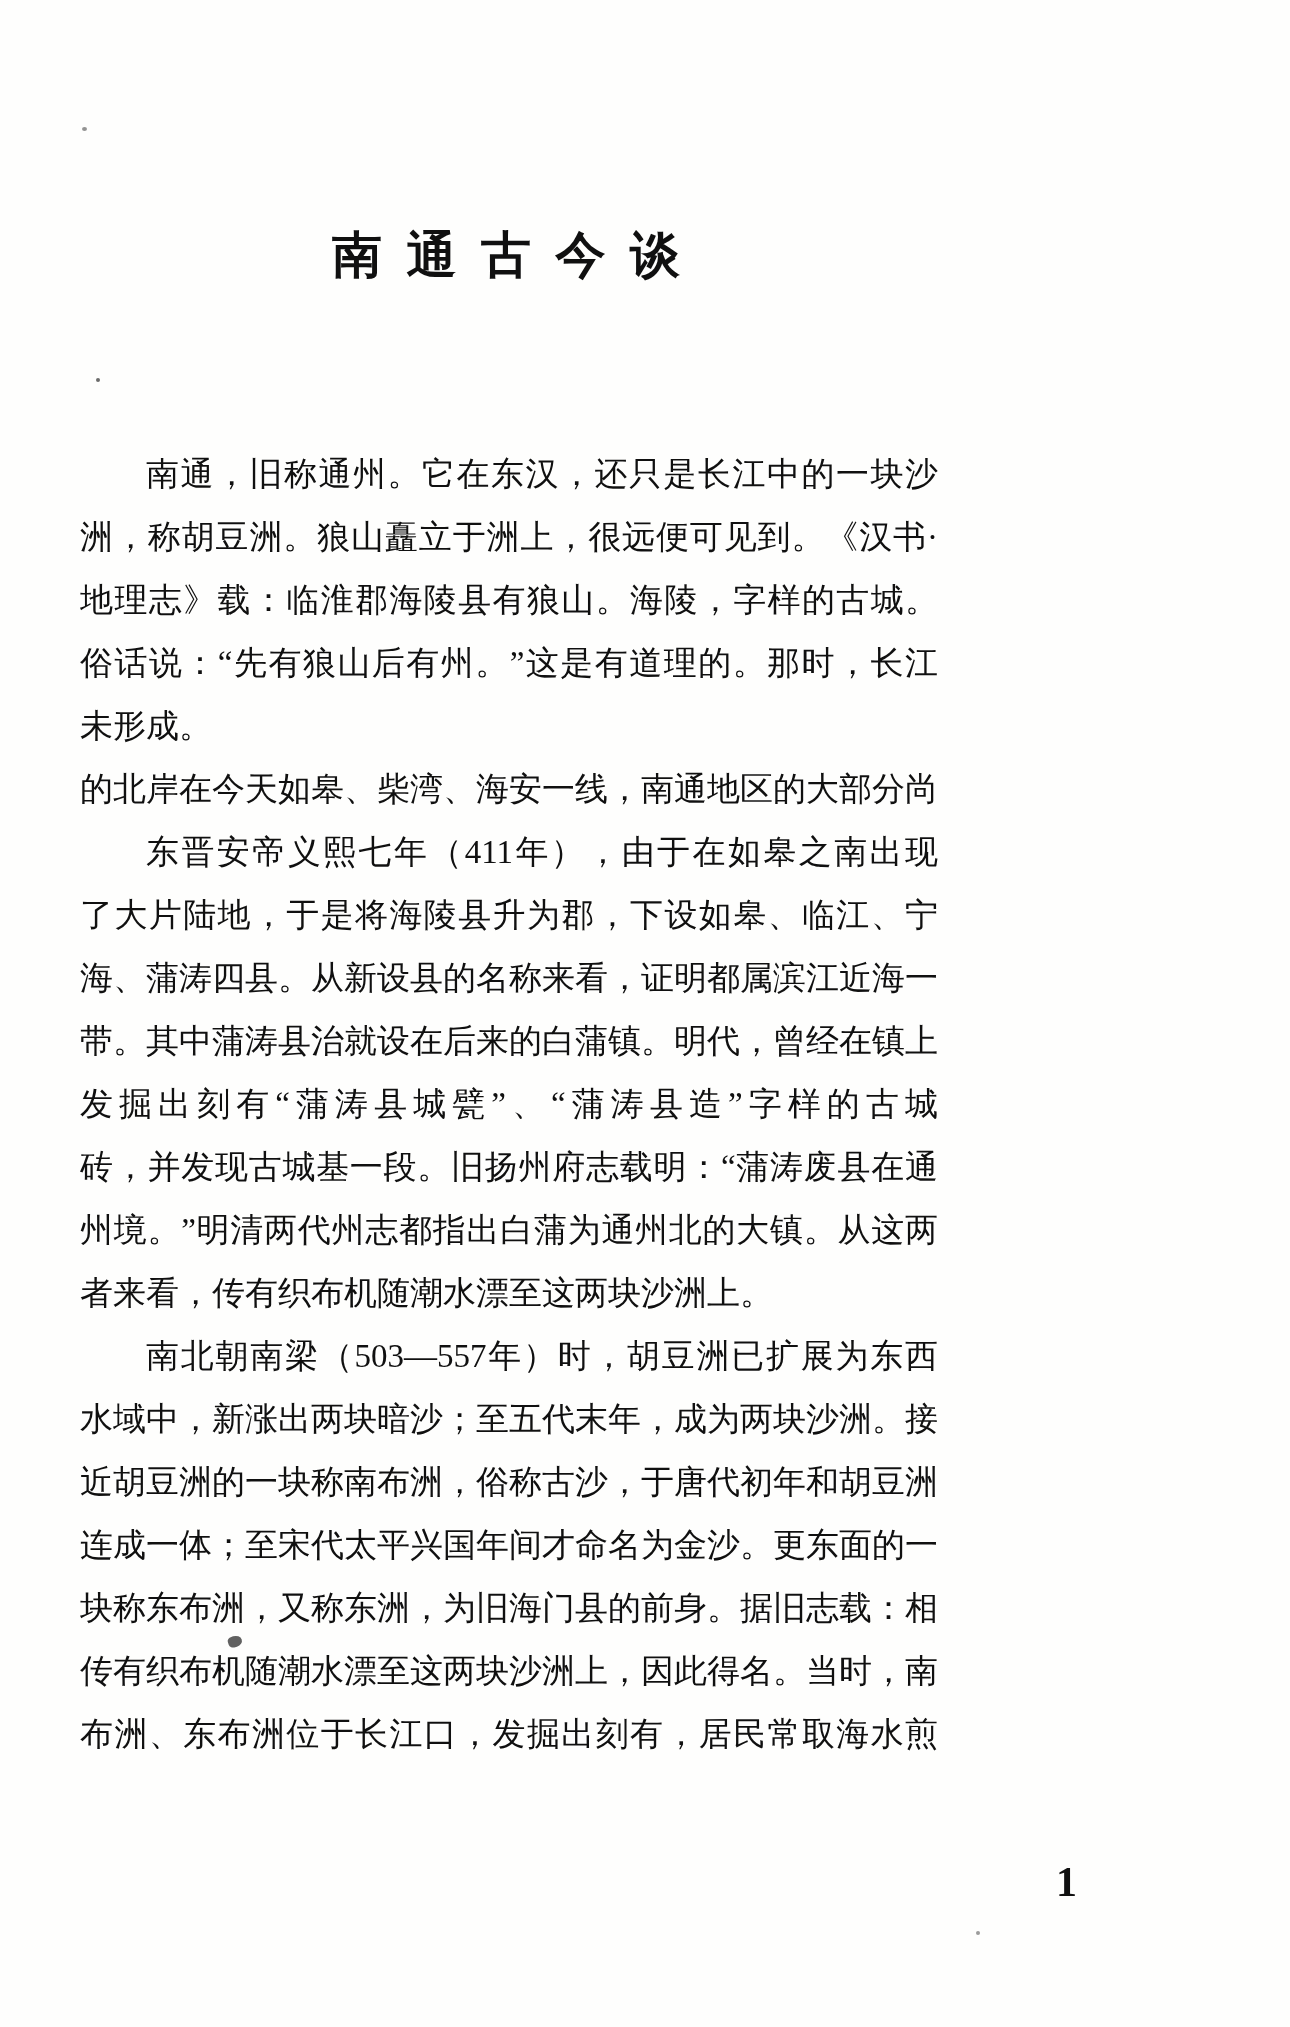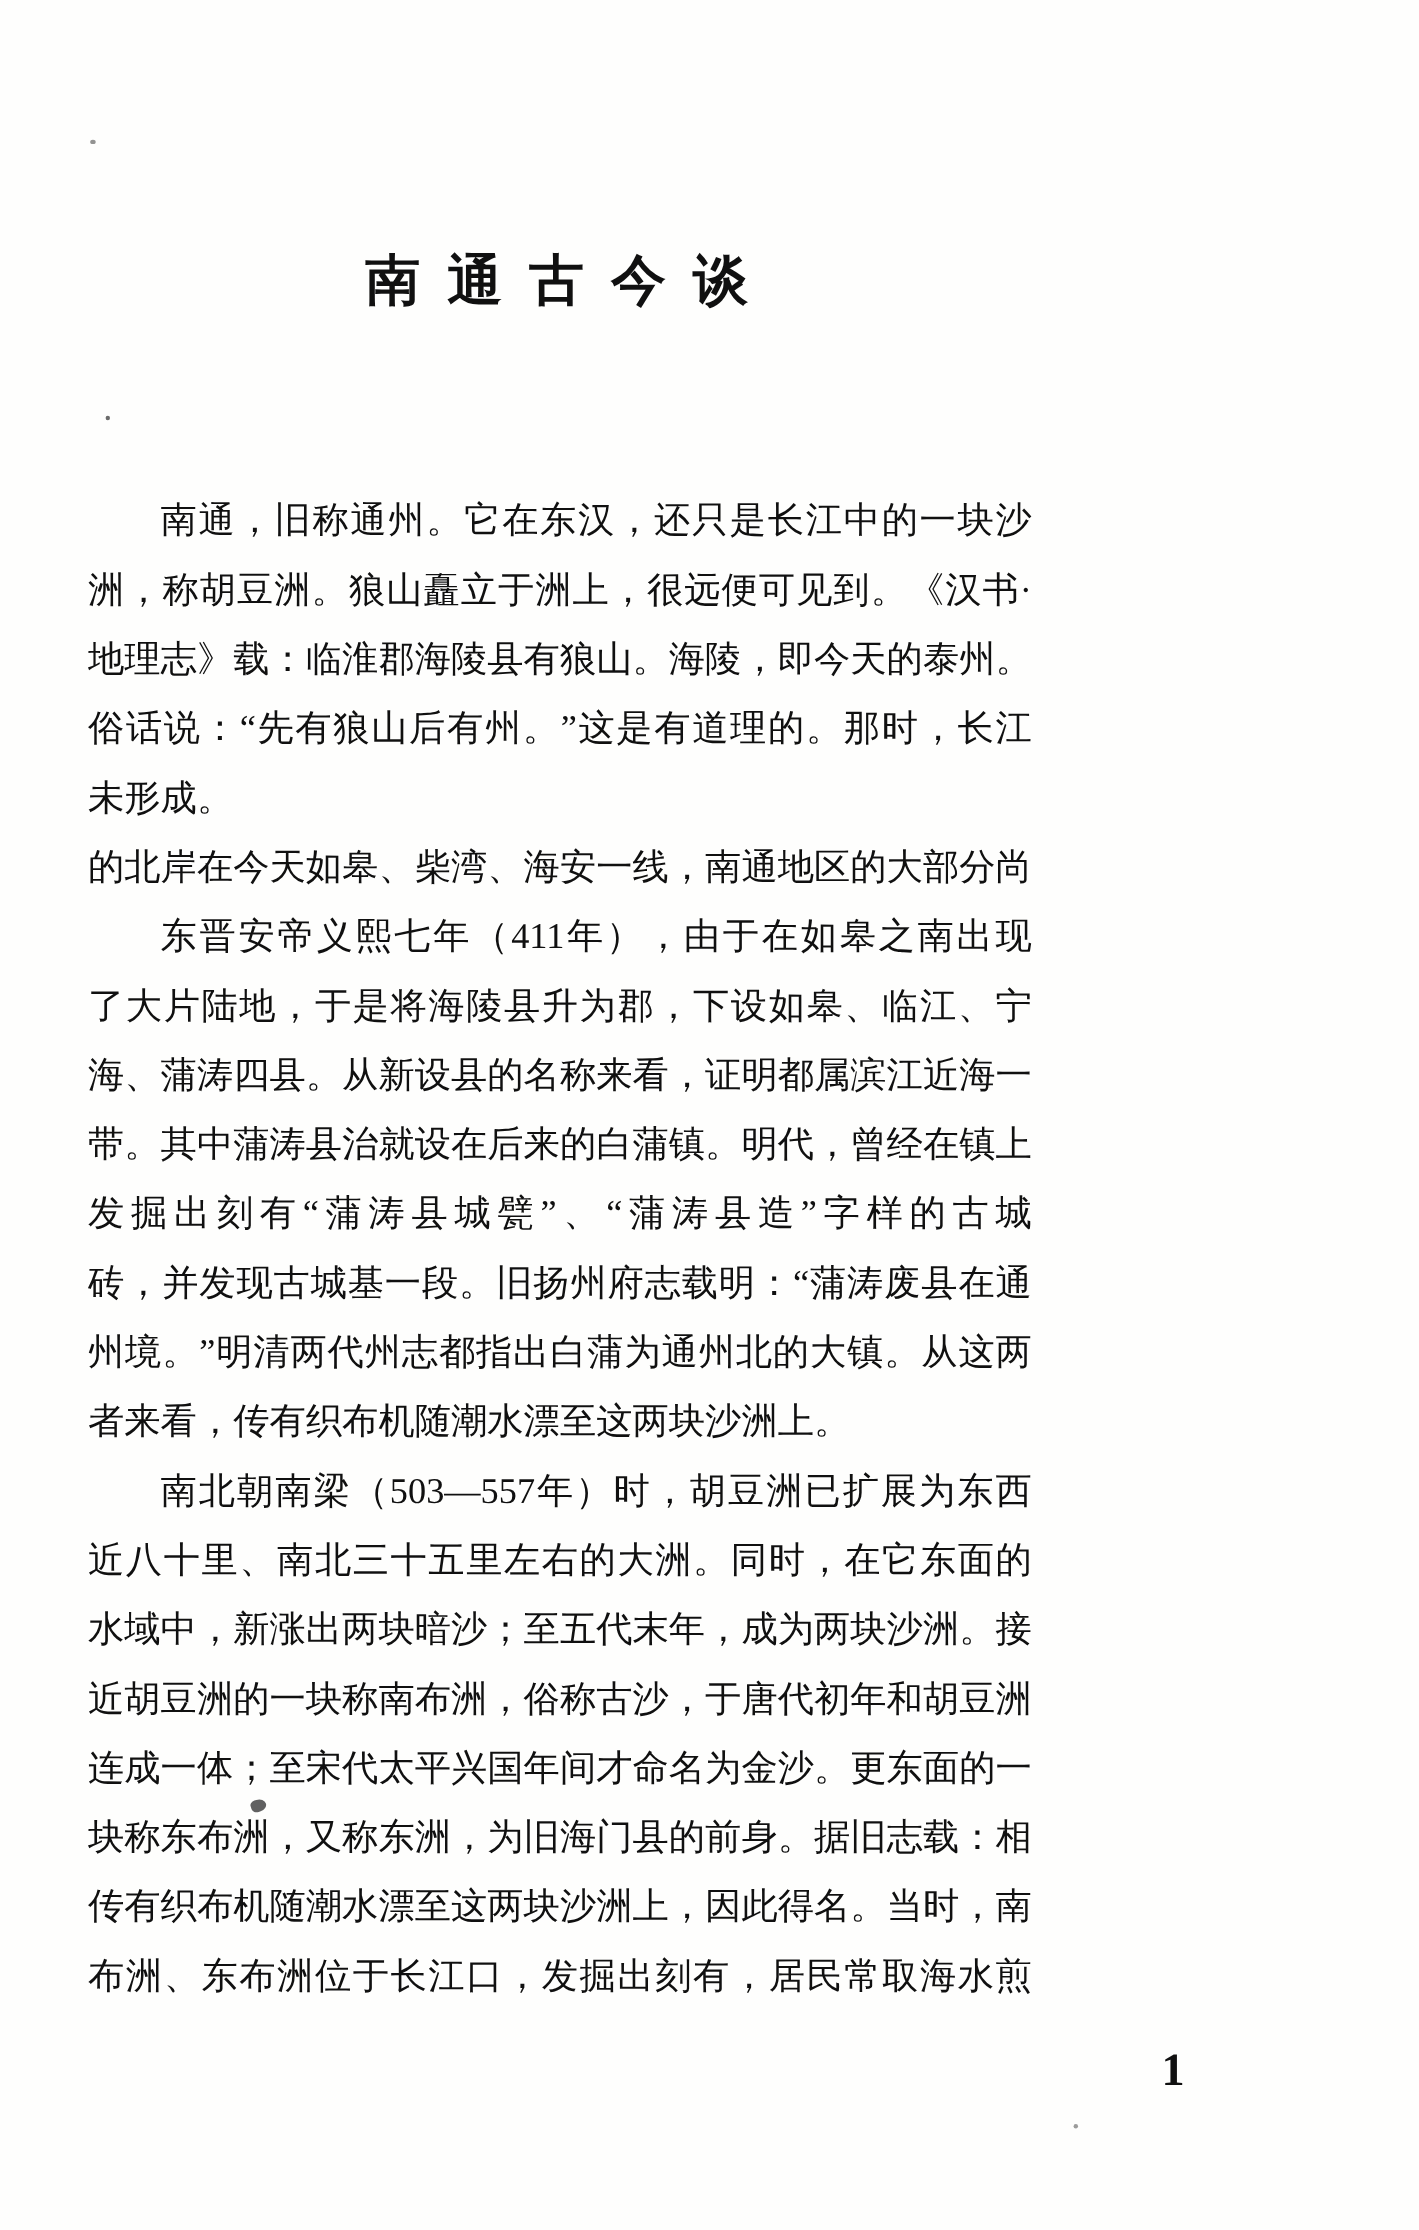--- a/index.html
+++ b/index.html
@@ -74,34 +74,33 @@
 </head>
 <body>
 
 <div class="page">
 
   <div class="page-title">南 通 古 今 谈</div>
 
   <div class="body-text">
     <div class="line indent">南通，旧称通州。它在东汉，还只是长江中的一块沙</div>
     <div class="line">洲，称胡豆洲。狼山矗立于洲上，很远便可见到。《汉书·</div>
-    <div class="line">地理志》载：临淮郡海陵县有狼山。海陵，即今天的泰州。</div>
+    <div class="line">地理志》载：临淮郡海陵县有狼山。海陵，字样的古城。</div>
     <div class="line">俗话说：“先有狼山后有州。”这是有道理的。那时，长江</div>
     <div class="line no-justify">未形成。</div>
     <div class="line">的北岸在今天如皋、柴湾、海安一线，南通地区的大部分尚</div>
     <div class="line indent">东晋安帝义熙七年（411年），由于在如皋之南出现</div>
     <div class="line">了大片陆地，于是将海陵县升为郡，下设如皋、临江、宁</div>
     <div class="line">海、蒲涛四县。从新设县的名称来看，证明都属滨江近海一</div>
     <div class="line">带。其中蒲涛县治就设在后来的白蒲镇。明代，曾经在镇上</div>
     <div class="line">发掘出刻有“蒲涛县城甓”、“蒲涛县造”字样的古城</div>
     <div class="line">砖，并发现古城基一段。旧扬州府志载明：“蒲涛废县在通</div>
     <div class="line">州境。”明清两代州志都指出白蒲为通州北的大镇。从这两</div>
     <div class="line no-justify">者来看，传有织布机随潮水漂至这两块沙洲上。</div>
     <div class="line indent">南北朝南梁（503—557年）时，胡豆洲已扩展为东西</div>
-    <div class="line">近八十里、南北三十五里左右的大洲。同时，在它东面的</div>
     <div class="line">水域中，新涨出两块暗沙；至五代末年，成为两块沙洲。接</div>
     <div class="line">近胡豆洲的一块称南布洲，俗称古沙，于唐代初年和胡豆洲</div>
     <div class="line">连成一体；至宋代太平兴国年间才命名为金沙。更东面的一</div>
     <div class="line">块称东布洲，又称东洲，为旧海门县的前身。据旧志载：相</div>
     <div class="line">传有织布机随潮水漂至这两块沙洲上，因此得名。当时，南</div>
     <div class="line">布洲、东布洲位于长江口，发掘出刻有，居民常取海水煎盐，</div>
   </div>
 
   <div class="page-number">1</div>
 

